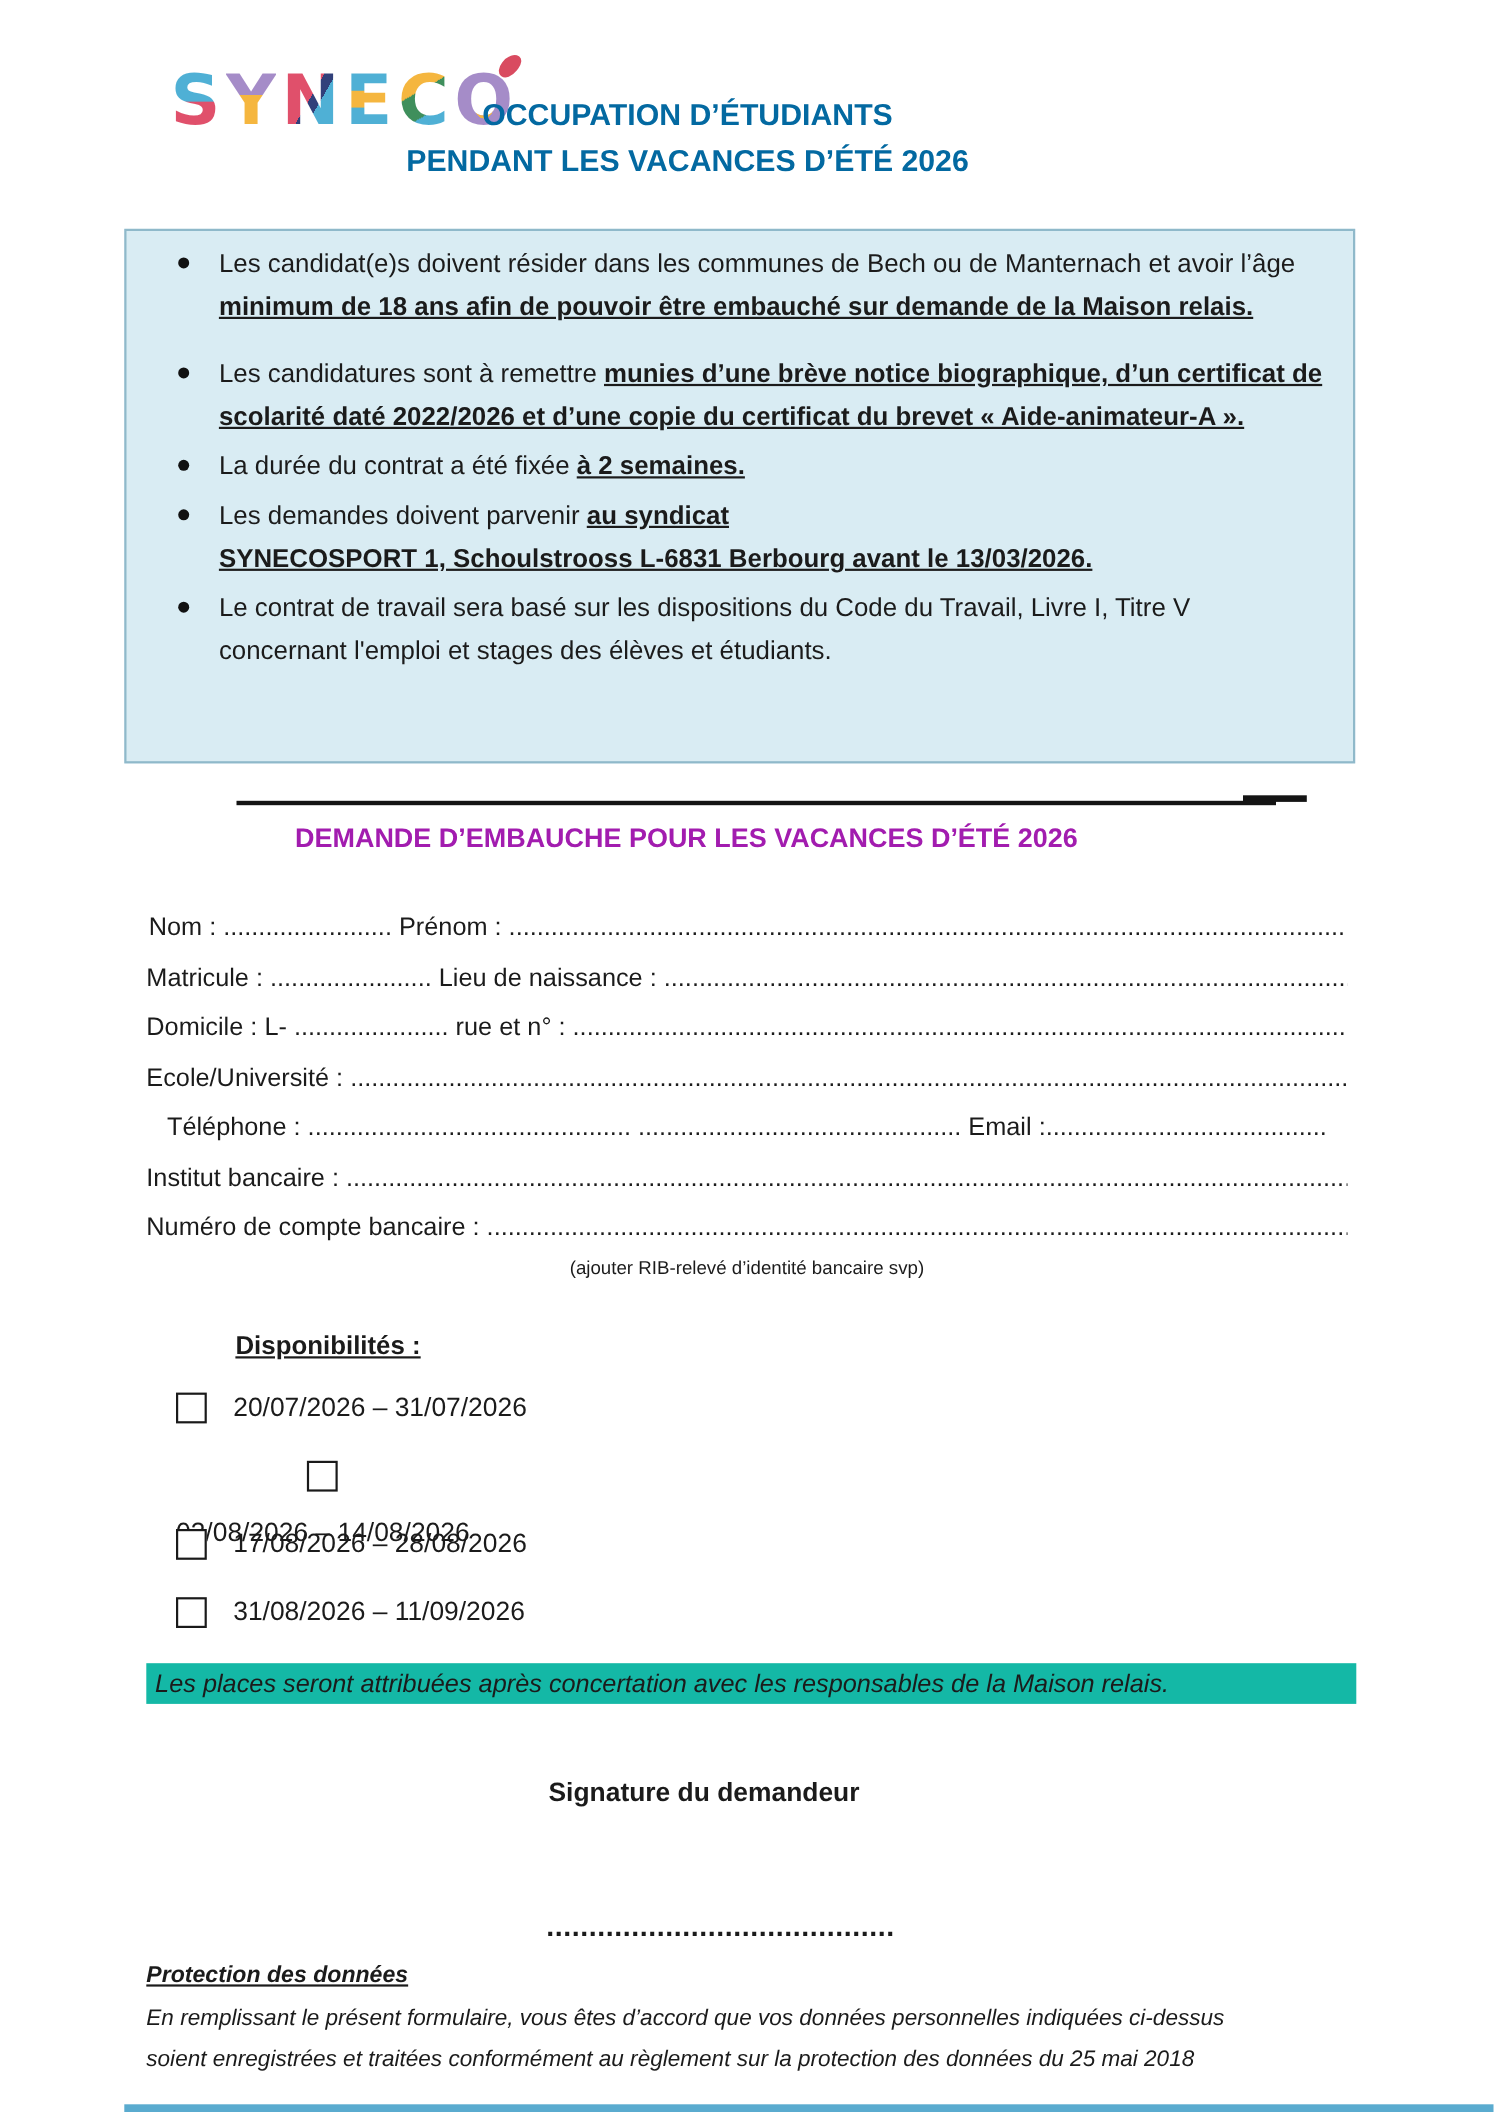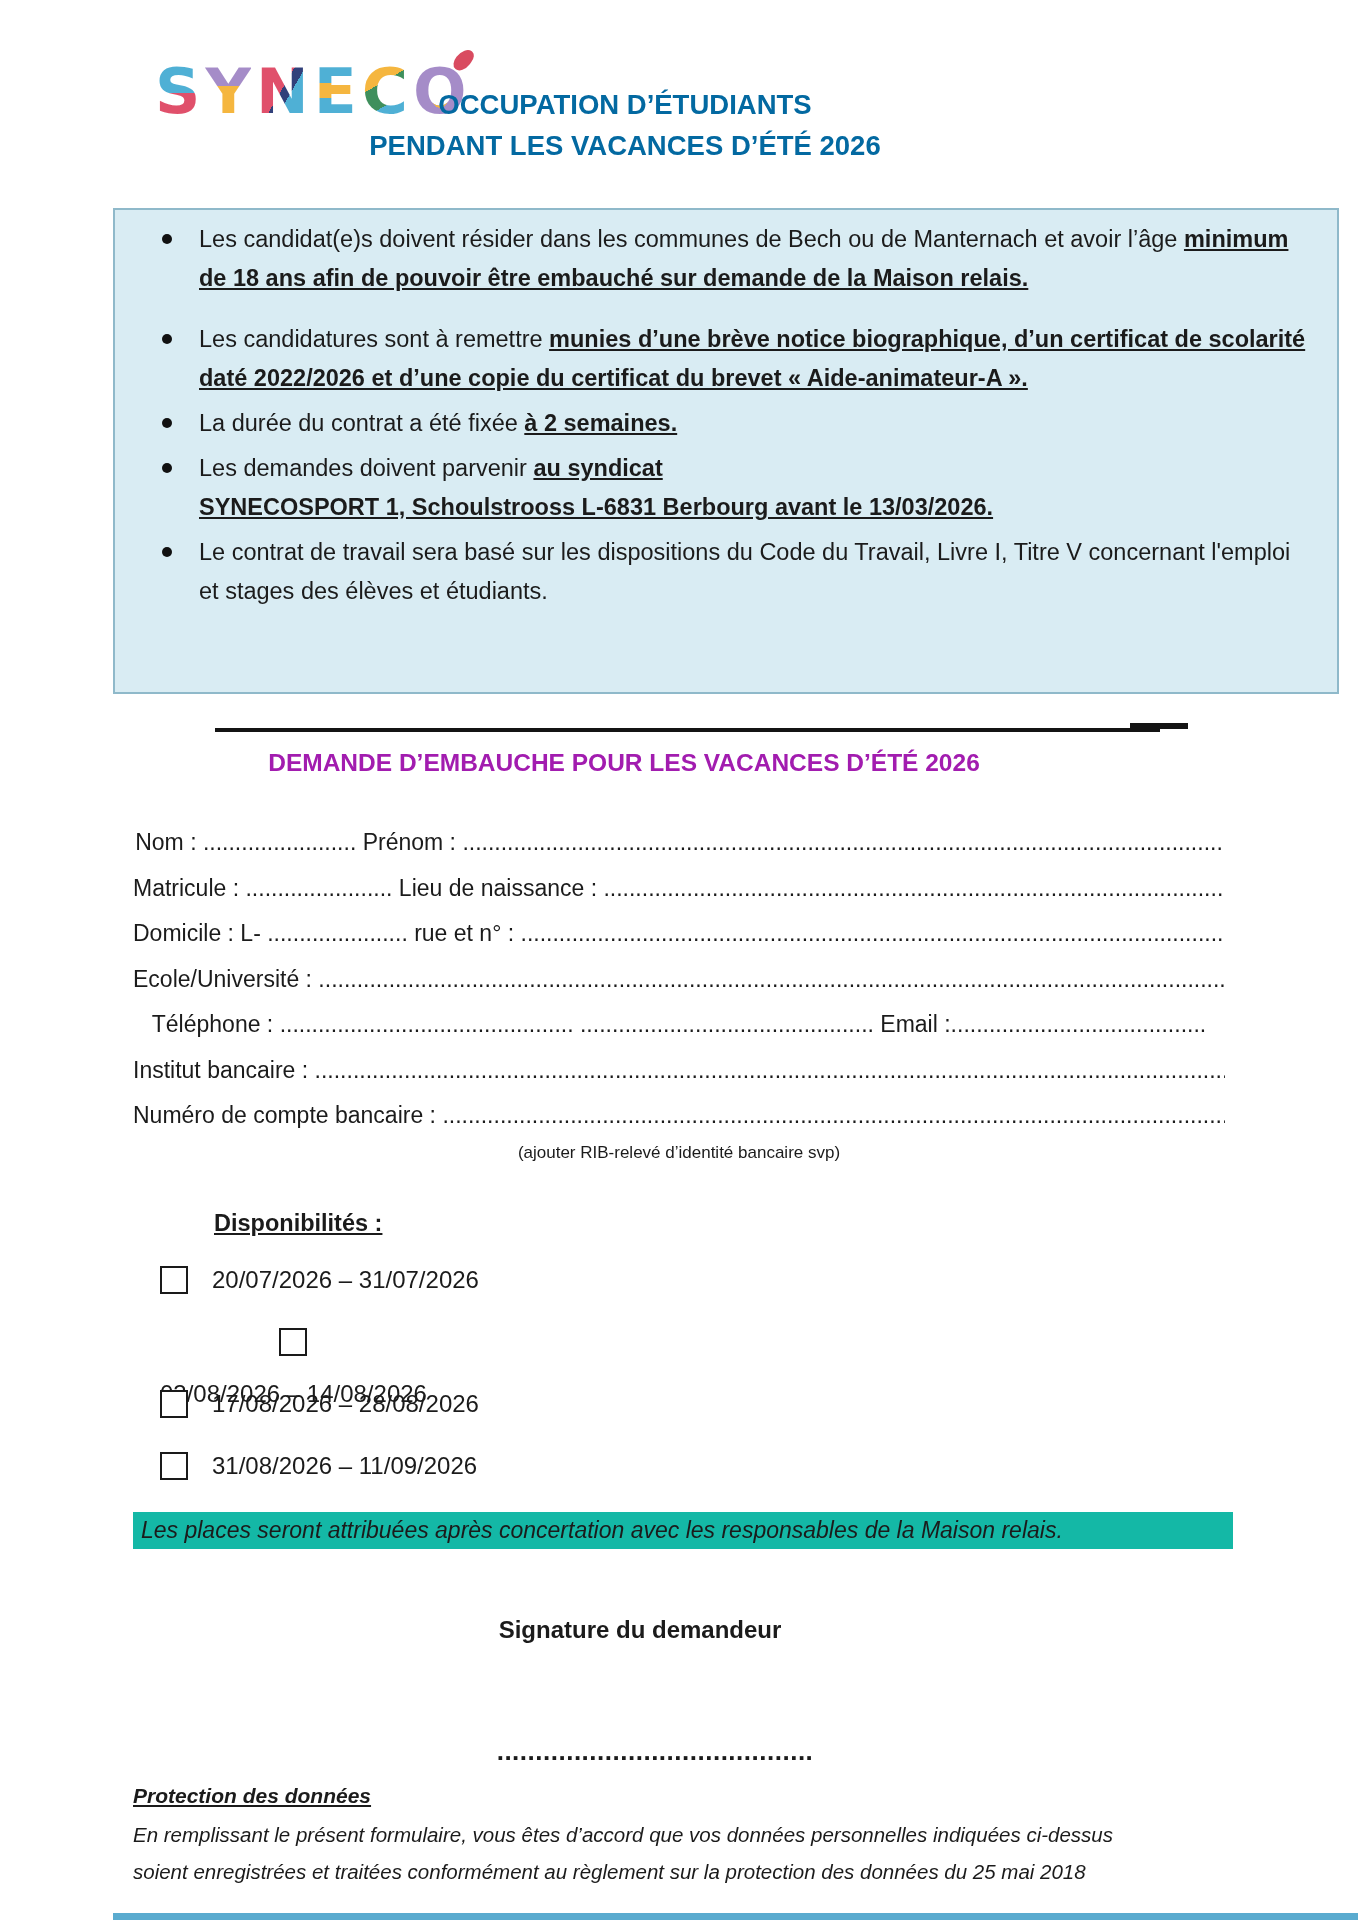--- a/index.html
+++ b/index.html
@@ -24,21 +24,21 @@
     position:absolute;top:-12px;right:-4px;width:15px;height:24px;background:#d94b60;
     border-radius:60% 40% 55% 45%;transform:rotate(38deg);
   }
   
   .titles{
     position:absolute;left:240px;top:84px;width:770px;text-align:center;
     color:#0369a1;font-weight:bold;font-size:27.5px;line-height:41px;
   }
   
   .info-box{
-    position:absolute;left:113px;top:208px;width:1226px;height:486px;box-sizing:border-box;
+    position:absolute;left:113px;top:208px;width:1119px;height:486px;box-sizing:border-box;
     background:#d9ecf3;border:2px solid #8fb9ca;
   }
   .info-box ul{margin:0;padding:10px 26px 0 84px;}
   .info-box li{
     list-style:none;position:relative;font-size:23.5px;line-height:39px;margin-bottom:6px;
   }
   .info-box li:first-child{margin-bottom:22px;}
   .info-box li::before{
     content:"";position:absolute;left:-37px;top:14px;width:10px;height:10px;border-radius:50%;background:#111;
   }

